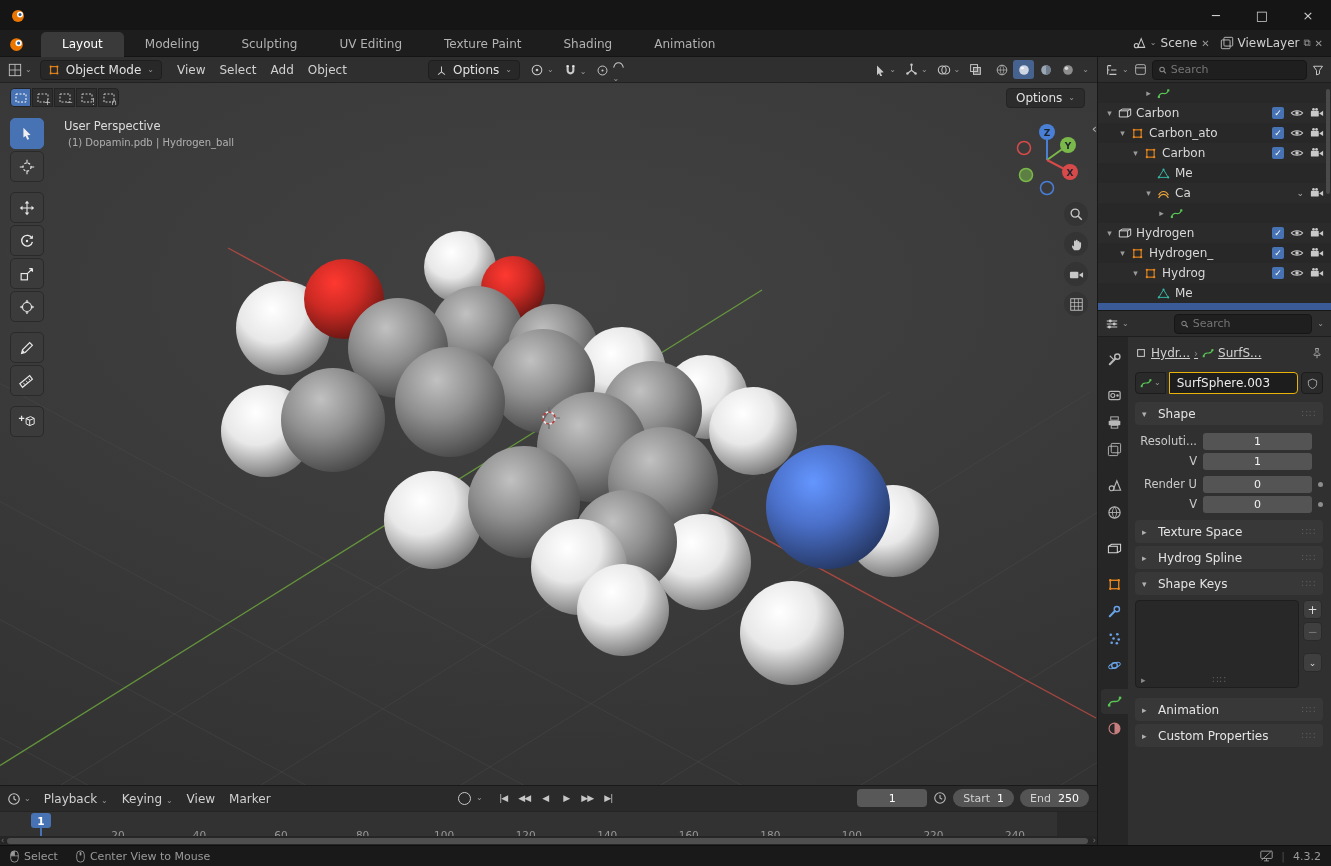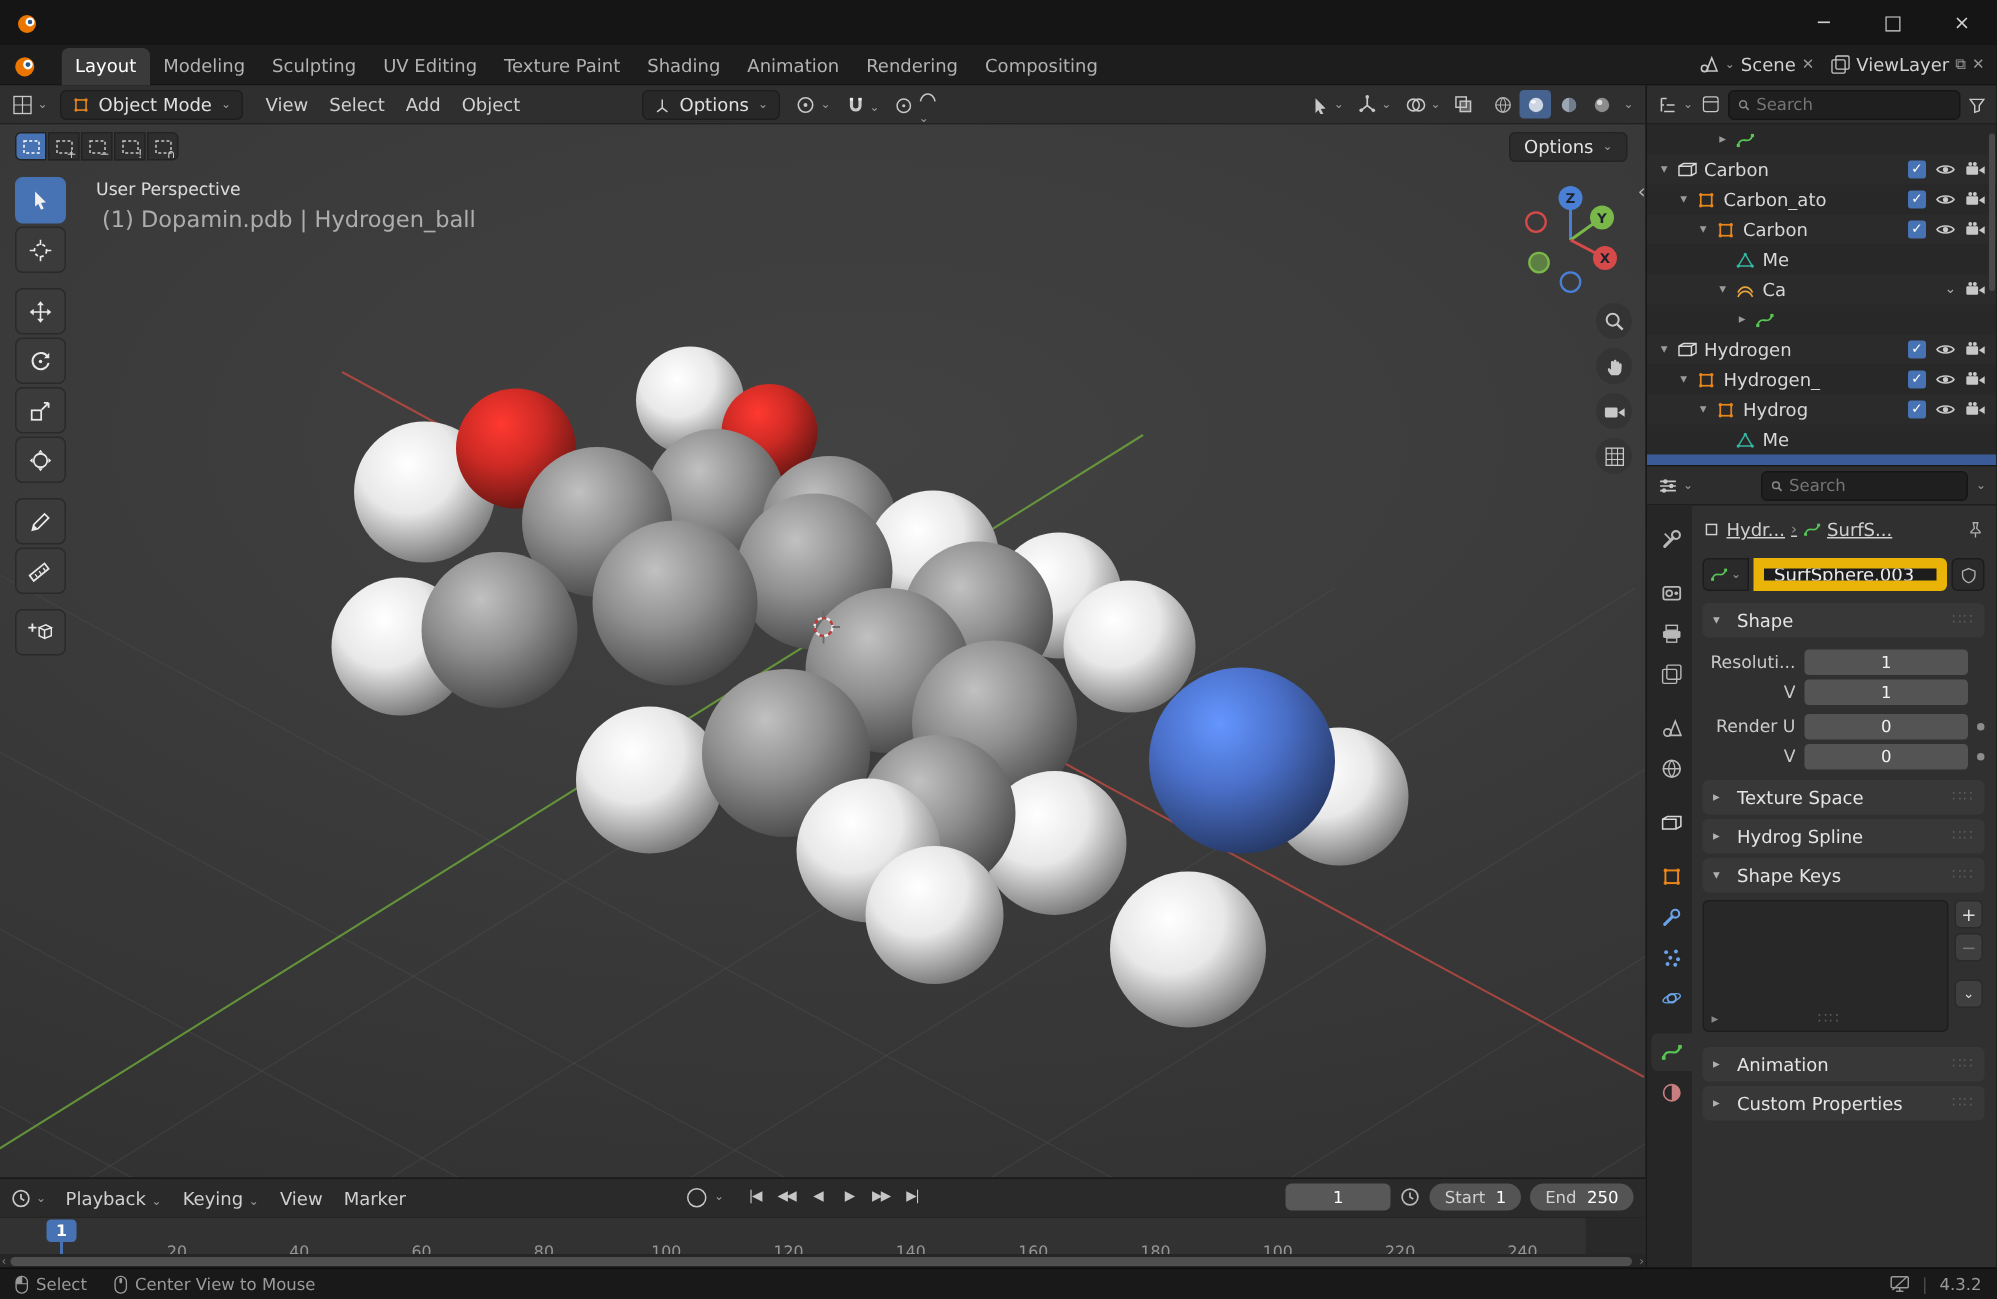--- a/index.html
+++ b/index.html
@@ -13,21 +13,21 @@
   .titlebar{position:absolute;left:0;top:0;width:100%;height:30px;background:#151515;display:flex;align-items:center;padding-left:10px;box-sizing:border-box;}
   .title-text{margin-left:8px;font-size:12px;color:#d8d8d8;white-space:nowrap;}
   .win-btns{margin-left:auto;display:flex;height:100%;}
   .win-btn{width:46px;display:flex;align-items:center;justify-content:center;color:#cfcfcf;font-size:13px;}
 
   
   .menubar{position:absolute;left:0;top:30px;width:100%;height:27px;background:#1d1d1d;border-bottom:1px solid #141414;display:flex;align-items:center;padding:0 8px;box-sizing:border-box;}
   .menus{display:flex;}
   .menu-item{padding:3px 7px;color:#d0d0d0;white-space:nowrap;}
   .ws-tabs{display:flex;align-items:flex-end;height:27px;margin-left:12px;max-width:706px;overflow:hidden;white-space:nowrap;}
-  .ws-tab{padding:5px 9px 6px;color:#b2b2b2;border-radius:5px 5px 0 0;}
+  .ws-tab{padding:5px 21px 6px;color:#b2b2b2;border-radius:5px 5px 0 0;}
   .ws-tab.active{background:#3a3a3a;color:#ffffff;}
   .top-widgets{margin-left:auto;display:flex;align-items:center;gap:10px;}
   .scene-widget,.layer-widget{display:flex;align-items:center;gap:4px;color:#d0d0d0;white-space:nowrap;}
   .mini-btn{color:#9a9a9a;font-size:10px;}
 
   
   .viewport-area{position:absolute;left:0;top:57px;width:1097px;height:728px;background:#303030;}
   .vp-header{position:relative;height:26px;background:#2f2f2f;border-bottom:1px solid #212121;display:flex;align-items:center;gap:8px;padding:0 8px;box-sizing:border-box;}
   .ed-icon{display:flex;align-items:center;gap:3px;}
   .hdr-dd{background:#282828;border:1px solid #1e1e1e;border-radius:4px;padding:2px 7px;display:flex;align-items:center;gap:6px;color:#e0e0e0;white-space:nowrap;}
@@ -35,21 +35,21 @@
   .hdr-ico-dd,.hdr-ico{display:flex;align-items:center;gap:3px;}
   .hdr-right{margin-left:auto;display:flex;align-items:center;gap:9px;}
   .shading-group{display:flex;align-items:center;gap:1px;}
   .shade-btn{width:21px;height:19px;border-radius:3px;display:flex;align-items:center;justify-content:center;}
   .shade-btn.active{background:#46638f;}
   .vp-canvas{position:absolute;left:0;top:26px;width:1097px;height:702px;overflow:hidden;background:radial-gradient(ellipse 120% 95% at 52% 30%,#424242 0%,#3a3a3a 45%,#2e2e2e 100%);}
   #vp-svg-wrap{position:absolute;left:0;top:0;width:100%;height:100%;}
   .gridline{stroke:#4e4e4e;stroke-opacity:0.38;stroke-width:1;}
   .gz{font-size:9px;font-weight:bold;fill:#1d2430;text-anchor:middle;}
   .vp-text{position:absolute;left:64px;top:36px;color:rgba(255,255,255,0.82);font-size:11.5px;}
-  .vp-text2{position:absolute;left:68px;top:54px;color:rgba(255,255,255,0.58);font-size:15px;}
+  .vp-text2{position:absolute;left:68px;top:54px;color:rgba(255,255,255,0.58);font-size:10px;}
   .select-modes{position:absolute;left:10px;top:5px;display:flex;gap:1px;}
   .selmode{width:19px;height:17px;background:rgba(45,45,45,0.85);border:1px solid #232323;display:flex;align-items:center;justify-content:center;color:#c8c8c8;position:relative;}
   .selmode:first-child{border-radius:4px 0 0 4px;}
   .selmode:last-child{border-radius:0 4px 4px 0;}
   .selmode.active{background:#4772b3;color:#fff;}
   .selmode i{position:absolute;right:1px;bottom:-1px;font-size:8px;font-style:normal;}
   .options-btn{position:absolute;right:12px;top:5px;background:rgba(43,43,43,0.9);border:1px solid #232323;border-radius:4px;padding:2px 9px;display:flex;align-items:center;gap:6px;color:#e2e2e2;}
   .vp-toolbar{position:absolute;left:10px;top:35px;display:flex;flex-direction:column;gap:2px;}
   .tool-btn{width:34px;height:31px;background:rgba(59,59,59,0.88);border:1px solid #2a2a2a;border-radius:5px;display:flex;align-items:center;justify-content:center;box-sizing:border-box;}
   .tool-btn.active{background:#4772b3;border-color:#4772b3;}
@@ -82,21 +82,21 @@
   .pr-tabs{width:30px;background:#262626;padding-top:10px;display:flex;flex-direction:column;align-items:flex-end;gap:2px;flex:0 0 auto;}
   .ptab{width:27px;height:25px;display:flex;align-items:center;justify-content:center;border-radius:4px 0 0 4px;}
   .ptab.active{background:#303030;}
   .pr-tabs .ptab:nth-child(2),.pr-tabs .ptab:nth-child(5),.pr-tabs .ptab:nth-child(7),.pr-tabs .ptab:nth-child(8),.pr-tabs .ptab:nth-child(12){margin-top:9px;}
   .pr-content{flex:1;padding:4px 8px 0 7px;min-width:0;}
   .breadcrumb{display:flex;align-items:center;gap:4px;height:24px;color:#d0d0d0;white-space:nowrap;text-decoration:underline;}
   .bc-sep{color:#8a8a8a;font-size:10px;}
   .pin{margin-left:auto;}
   .name-row{display:flex;align-items:center;margin-top:7px;height:22px;gap:3px;}
   .name-dd{background:#2a2a2a;border:1px solid #1c1c1c;border-radius:4px 0 0 4px;height:22px;display:flex;align-items:center;gap:2px;padding:0 4px;box-sizing:border-box;}
-  .name-field{flex:1;background:#1d1d1d;border:7px solid #eab308;border-radius:0 4px 4px 0;height:22px;display:flex;align-items:center;padding:0 7px;color:#ececec;box-sizing:border-box;min-width:0;overflow:hidden;white-space:nowrap;}
+  .name-field{flex:1;background:#1d1d1d;border:1px solid #eab308;border-radius:0 4px 4px 0;height:22px;display:flex;align-items:center;padding:0 7px;color:#ececec;box-sizing:border-box;min-width:0;overflow:hidden;white-space:nowrap;}
   .shield-btn{width:22px;height:22px;background:#2a2a2a;border:1px solid #1c1c1c;border-radius:4px;display:flex;align-items:center;justify-content:center;box-sizing:border-box;}
   .panel-header{height:23px;background:#383838;border-radius:4px;display:flex;align-items:center;gap:6px;padding:0 7px;color:#e4e4e4;box-sizing:border-box;}
   .panel-header .pchev{width:10px;font-size:9px;color:#b0b0b0;}
   .grip{margin-left:auto;color:#5d5d5d;font-size:10px;letter-spacing:1px;}
   .mt8{margin-top:8px;}.mt3{margin-top:3px;}.mt10{margin-top:10px;}
   .panel-body{padding:6px 0 3px 0;}
   .prow{display:flex;align-items:center;height:20px;gap:6px;}
   .prow.gap{margin-top:3px;}
   .plabel{width:62px;text-align:right;color:#c9c9c9;font-size:11.5px;white-space:nowrap;overflow:hidden;flex:0 0 auto;}
   .pfield{flex:1;background:#545454;border-radius:3px;height:17px;display:flex;align-items:center;justify-content:center;color:#f2f2f2;font-size:11px;}

